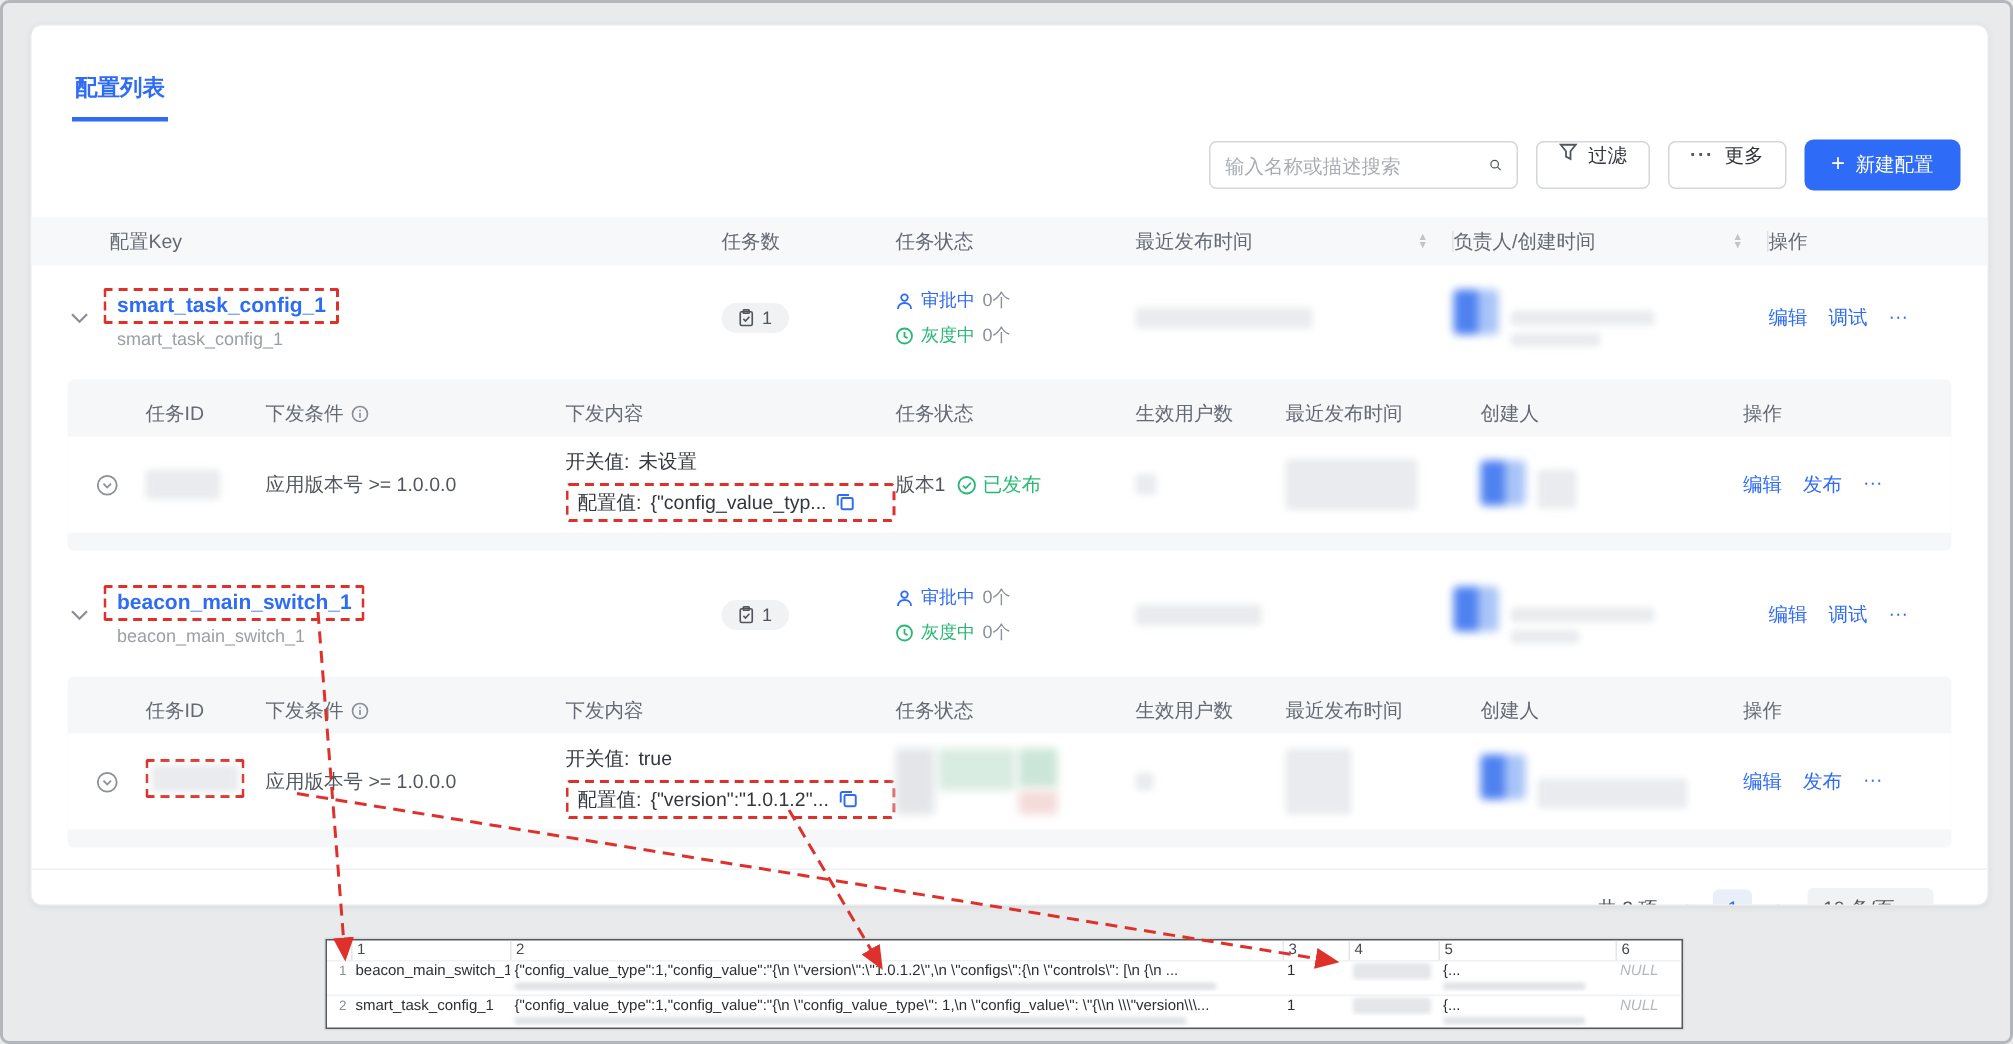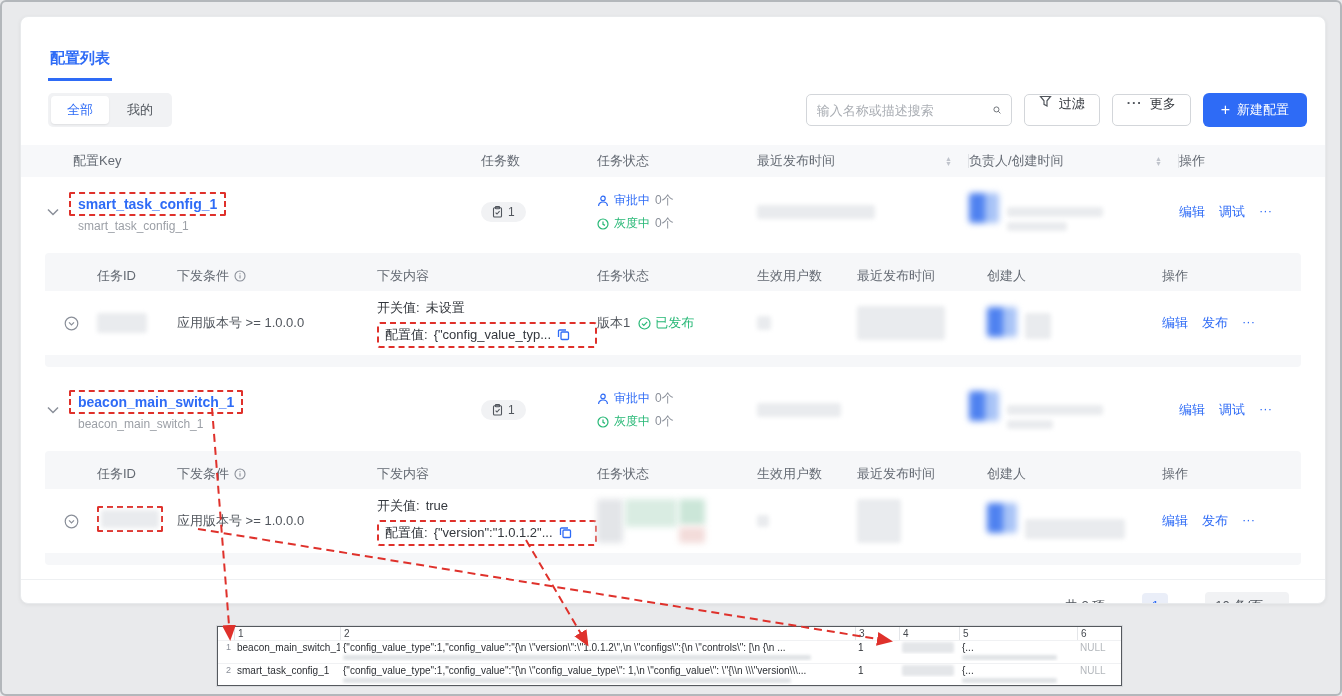--- a/index.html
+++ b/index.html
@@ -99,45 +99,41 @@
   
   .datagrid { position:absolute; left:215px; top:624px; width:905px; height:60px;
               background:#fff; border:1px solid #55595e; box-shadow:0 0 0 1px #d8dadd; z-index:5;
               font-size:10px; color:#2b2e33; overflow:hidden; }
   .dg-grid { display:grid; grid-template-columns:16px 106px 515px 44px 60px 118px 1fr; align-items:center; }
   .dg-header { height:13px; color:#44484e; }
   .dg-header .dg-cell { border-left:1px solid #e4e6e9; height:13px; display:flex; align-items:center; }
   .dg-row { height:23px; border-top:1px solid #f0f1f3; align-items:start; }
   .dg-cell { padding:1px 3px; white-space:nowrap; overflow:hidden; }
   .dg-gutter { color:#8a8f99; font-size:9px; text-align:right; padding-right:3px; }
-  .dg-null { color:#b4b8bd; }
+  .dg-null { color:#b4b8bd; font-style:italic; }
   .dg-sub-blur { height:5px; margin-top:2px; background:#dfe2e5; filter:blur(1.5px); border-radius:2px; }
   .dg-blurblock { width:52px; height:11px; background:#e4e6e9; filter:blur(1.5px); border-radius:2px; }
 
   
   .overlay { position:absolute; inset:0; z-index:10; pointer-events:none; }
 
   svg.icon { display:block; }
 </style>
 </head>
 <body>
 
 <div class="frame">
 
   <div class="card">
 
     <div class="tabbar">
       <span class="tab">配置列表</span>
     </div>
 
     <div class="toolbar">
-      <div class="segment">
-        <span class="seg-opt active">全部</span>
-        <span class="seg-opt">我的</span>
-      </div>
       <div class="toolbar-right">
         <div class="search-box">
           <input placeholder="输入名称或描述搜索" style="">
           <svg class="icon" width="14" height="14" viewBox="0 0 14 14" fill="none" stroke="#51565d" stroke-width="1.4">
               <circle cx="6" cy="6" r="4.4"></circle>
               <line x1="9.4" y1="9.4" x2="13" y2="13"></line>
             </svg>
         </div>
         <button class="btn">
           <svg class="icon" width="13" height="13" viewBox="0 0 13 13" fill="none" stroke="#51565d" stroke-width="1.2">

